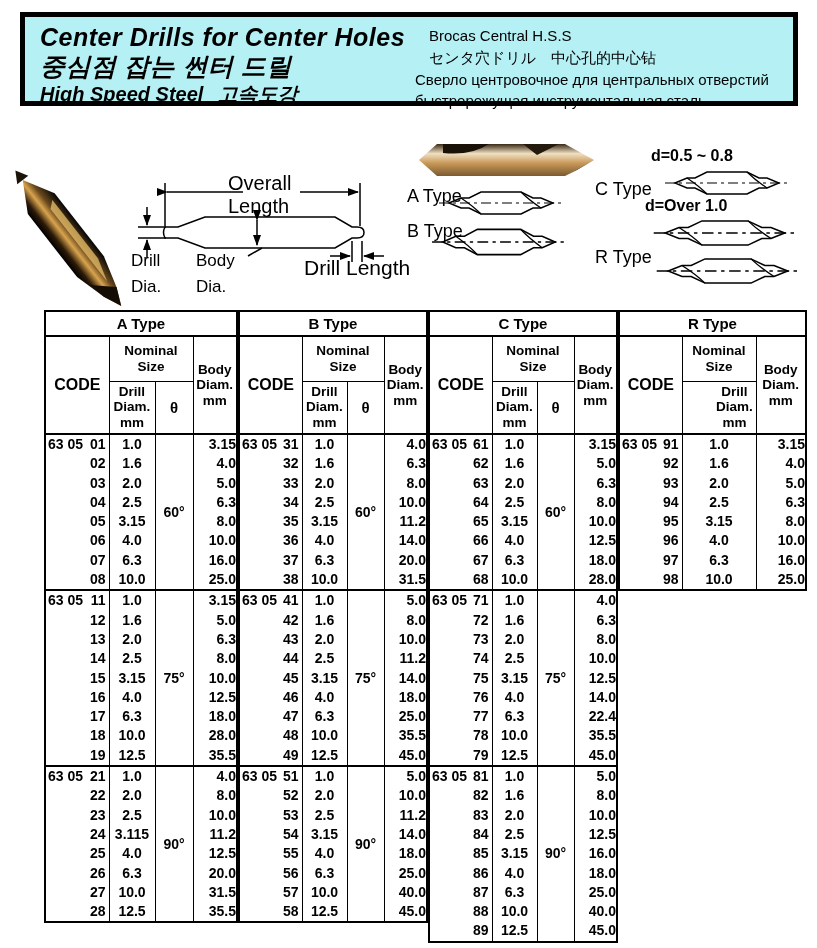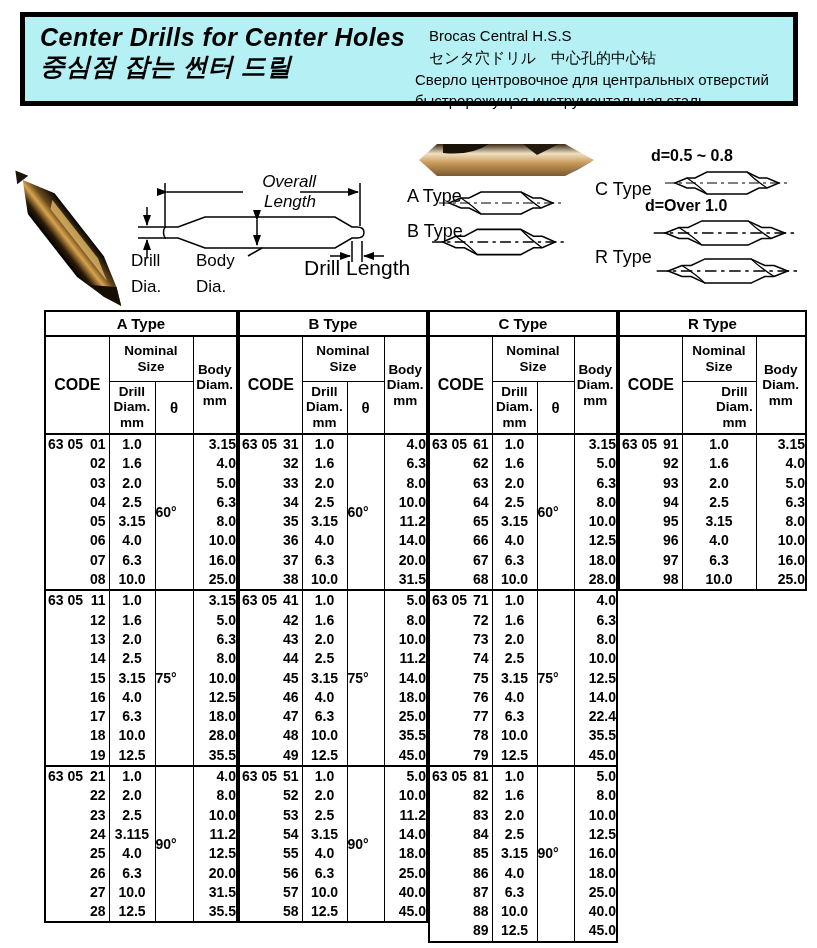--- a/index.html
+++ b/index.html
@@ -25,21 +25,21 @@
 
   
   .ref-text{
     position:absolute;left:42px;top:142px;
     font-size:19px;font-weight:bold;font-style:italic;letter-spacing:.3px;
   }
 
   
   svg.diagram{position:absolute;left:0;top:0;width:817px;height:948px;}
   .dlabel{position:absolute;white-space:pre-line;line-height:1.15;}
-  .lbl-overall{left:228px;top:172px;width:88px;text-align:right;font-size:17px;font-style:italic;}
+  .lbl-overall{left:228px;top:172px;width:88px;text-align:left;font-size:20px;}
   .lbl-drill-dia{left:131px;top:248px;font-size:17px;line-height:1.5;}
   .lbl-body-dia{left:196px;top:248px;font-size:17px;line-height:1.5;}
   .lbl-drill-length{left:295px;top:256px;font-size:21px;margin-left:9px;}
   .lbl-a-type{left:407px;top:186px;font-size:18px;}
   .lbl-b-type{left:407px;top:221px;font-size:18px;}
   .lbl-c-type{left:595px;top:179px;font-size:18px;}
   .lbl-r-type{left:595px;top:247px;font-size:18px;}
   .lbl-d-small{left:651px;top:147px;font-size:16px;font-weight:bold;}
   .lbl-d-large{left:645px;top:197px;font-size:16px;font-weight:bold;}
 
@@ -61,33 +61,34 @@
   th.body-h{}
   th.drill-h{border-right:1.5px solid #000;}
   th.theta-h{border-right:1.5px solid #000;font-size:15px;}
   tbody td{
     height:19.3px;line-height:19.3px;font-size:14px;vertical-align:middle;
   }
   td.code{border-right:1.5px solid #000;}
   td.code .cwrap{display:flex;justify-content:flex-end;padding:0 3px 0 2px;}
   td.code .prefix{margin-right:auto;}
   td.drill{text-align:center;border-right:1.5px solid #000;}
-  td.theta{border-right:1.5px solid #000;font-size:14px;}
+  td.theta{text-align:center;border-right:1.5px solid #000;font-size:14px;}
   td.body{text-align:right;padding-right:6px;border-left:1.5px solid #000;}
   tr.block-start td{border-top:2px solid #000;}
 </style>
 </head>
 <body>
 
 <div class="page">
 
   <div class="header-box">
     <div class="hb-left">
       <div class="hb-title1">Center Drills for Center Holes</div>
       <div class="hb-title2">중심점 잡는 썬터 드릴</div>
+      <div class="hb-title3"><span>High Speed Steel</span><span class="ko">고속도강</span></div>
     </div>
     <div class="hb-right">
       <div class="hb-r1">Brocas Central H.S.S</div>
       <div class="hb-r2">センタ穴ドリル　中心孔的中心钻</div>
       <div class="hb-r3">Сверло центровочное для  центральных отверстий</div>
       <div class="hb-r4">быстрорежущая  инструментальная сталь</div>
     </div>
   </div>
 
 

